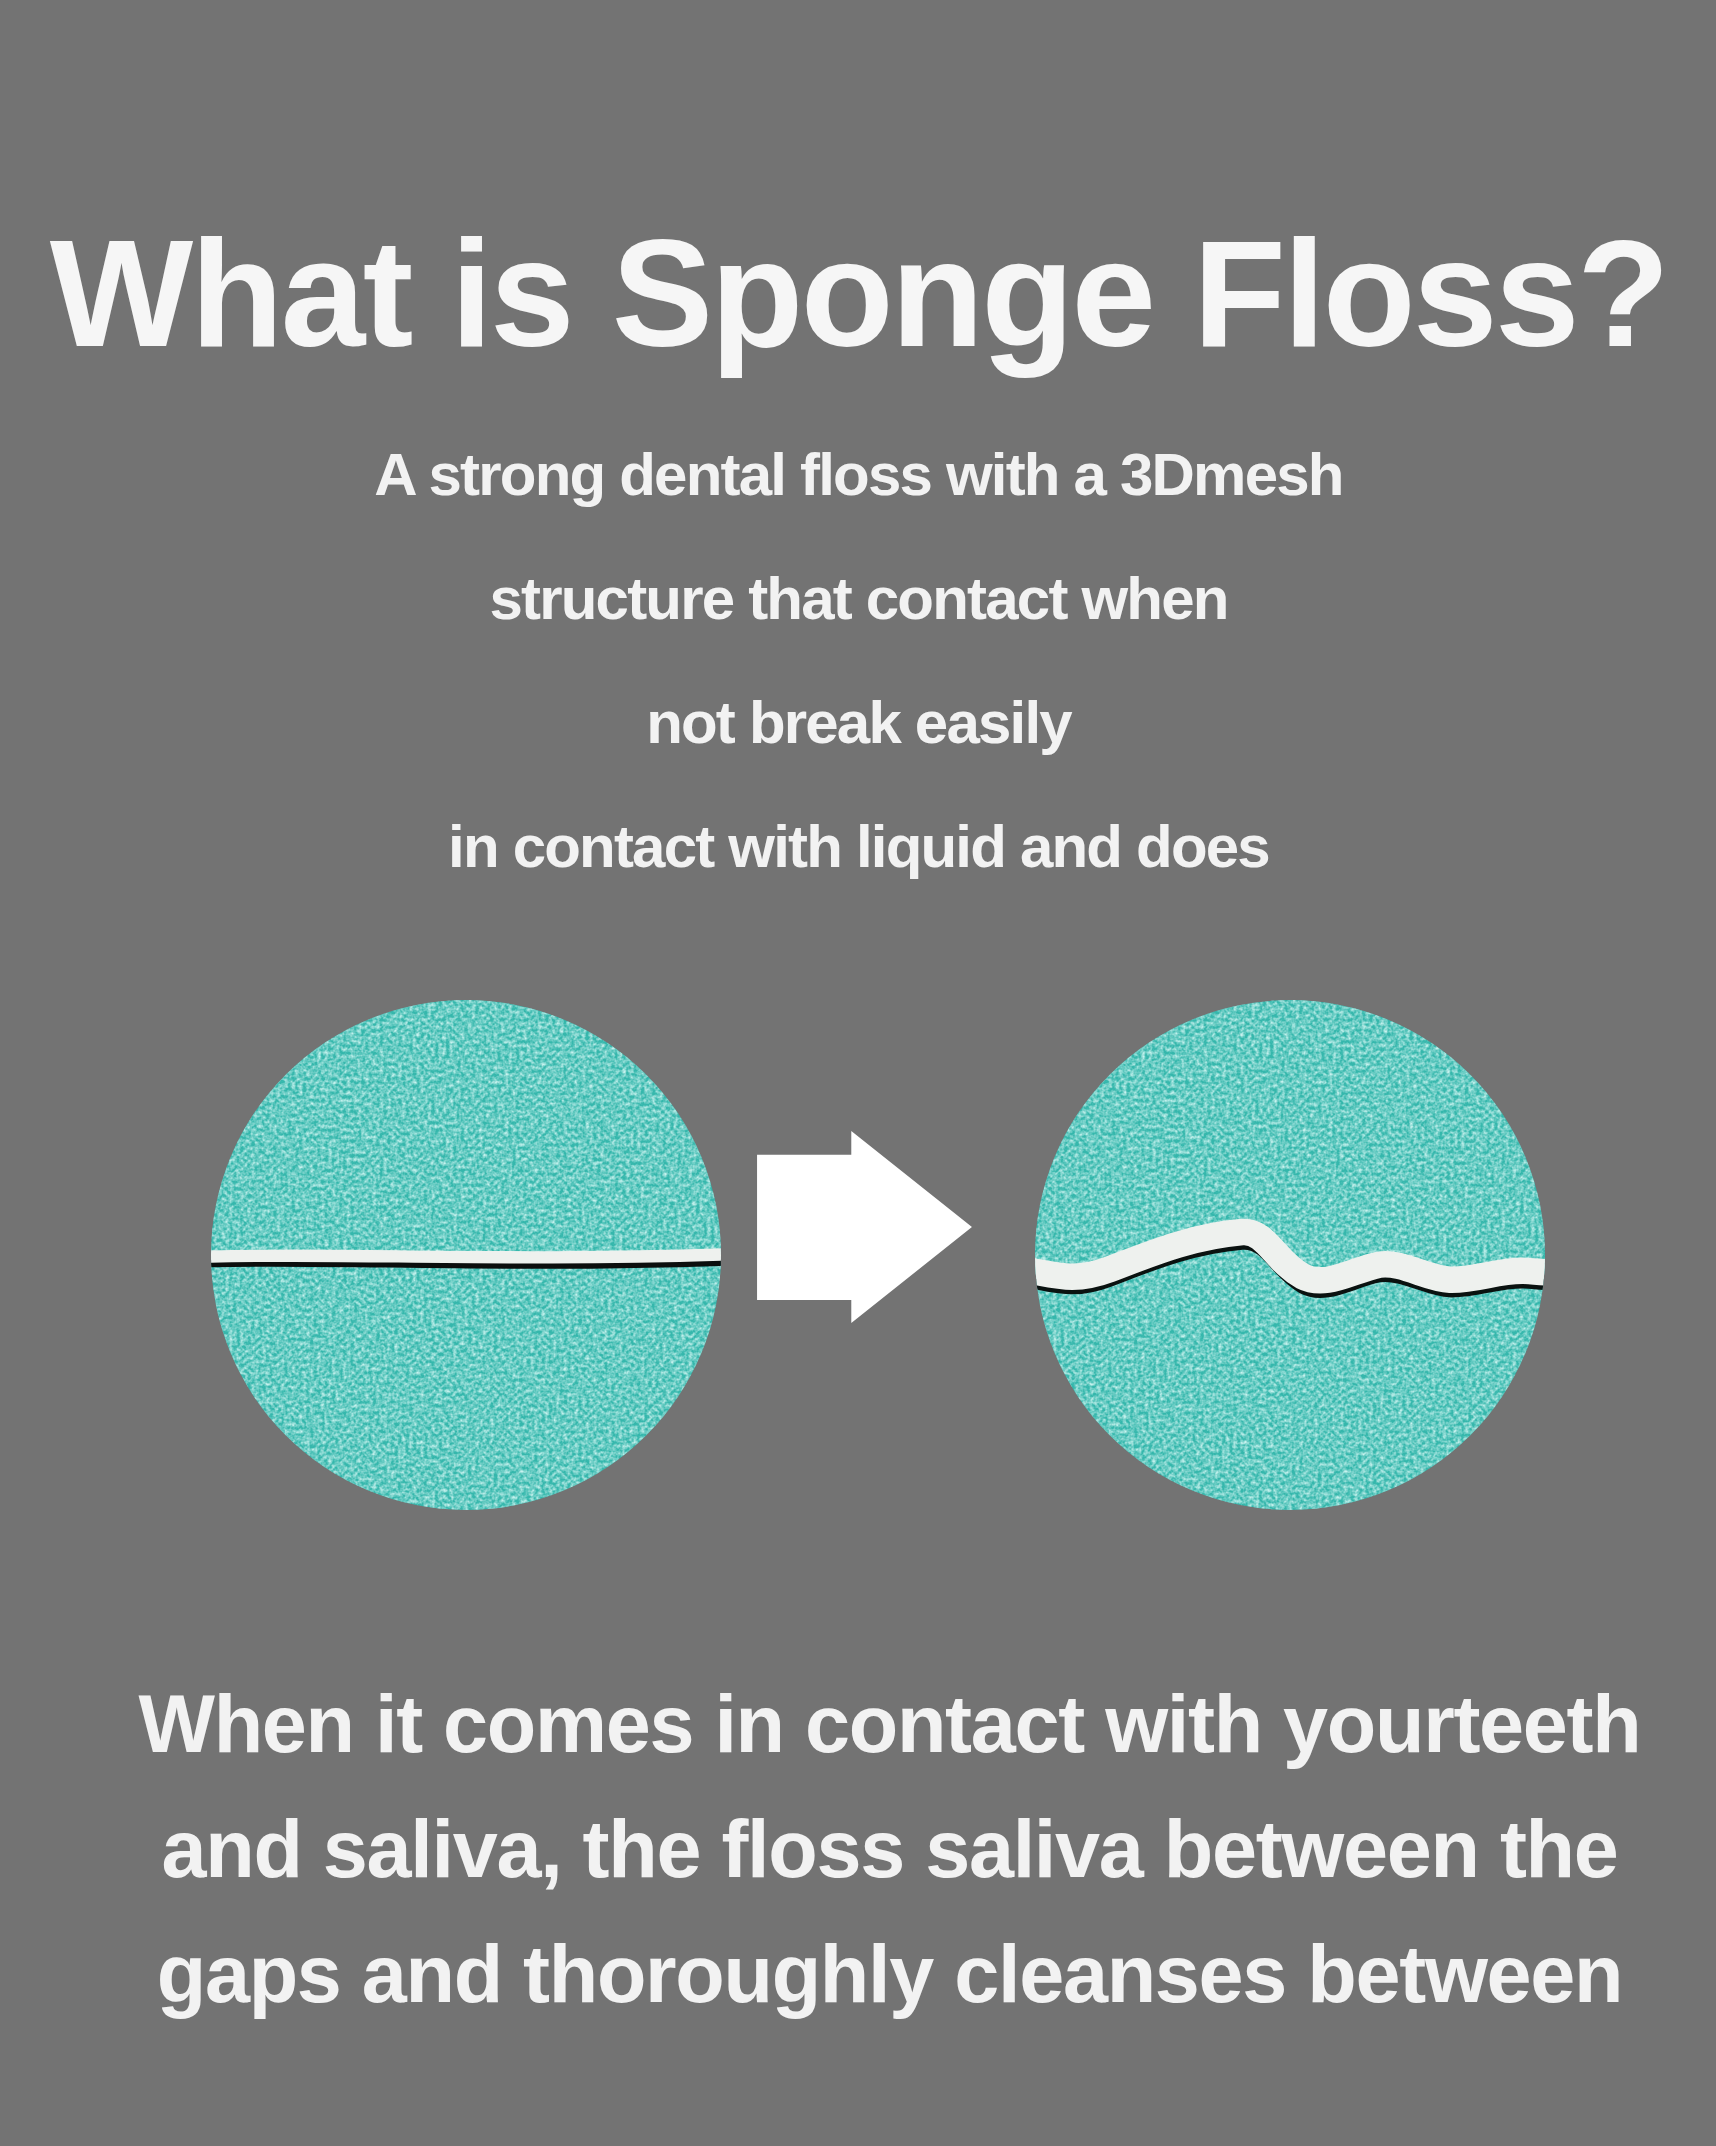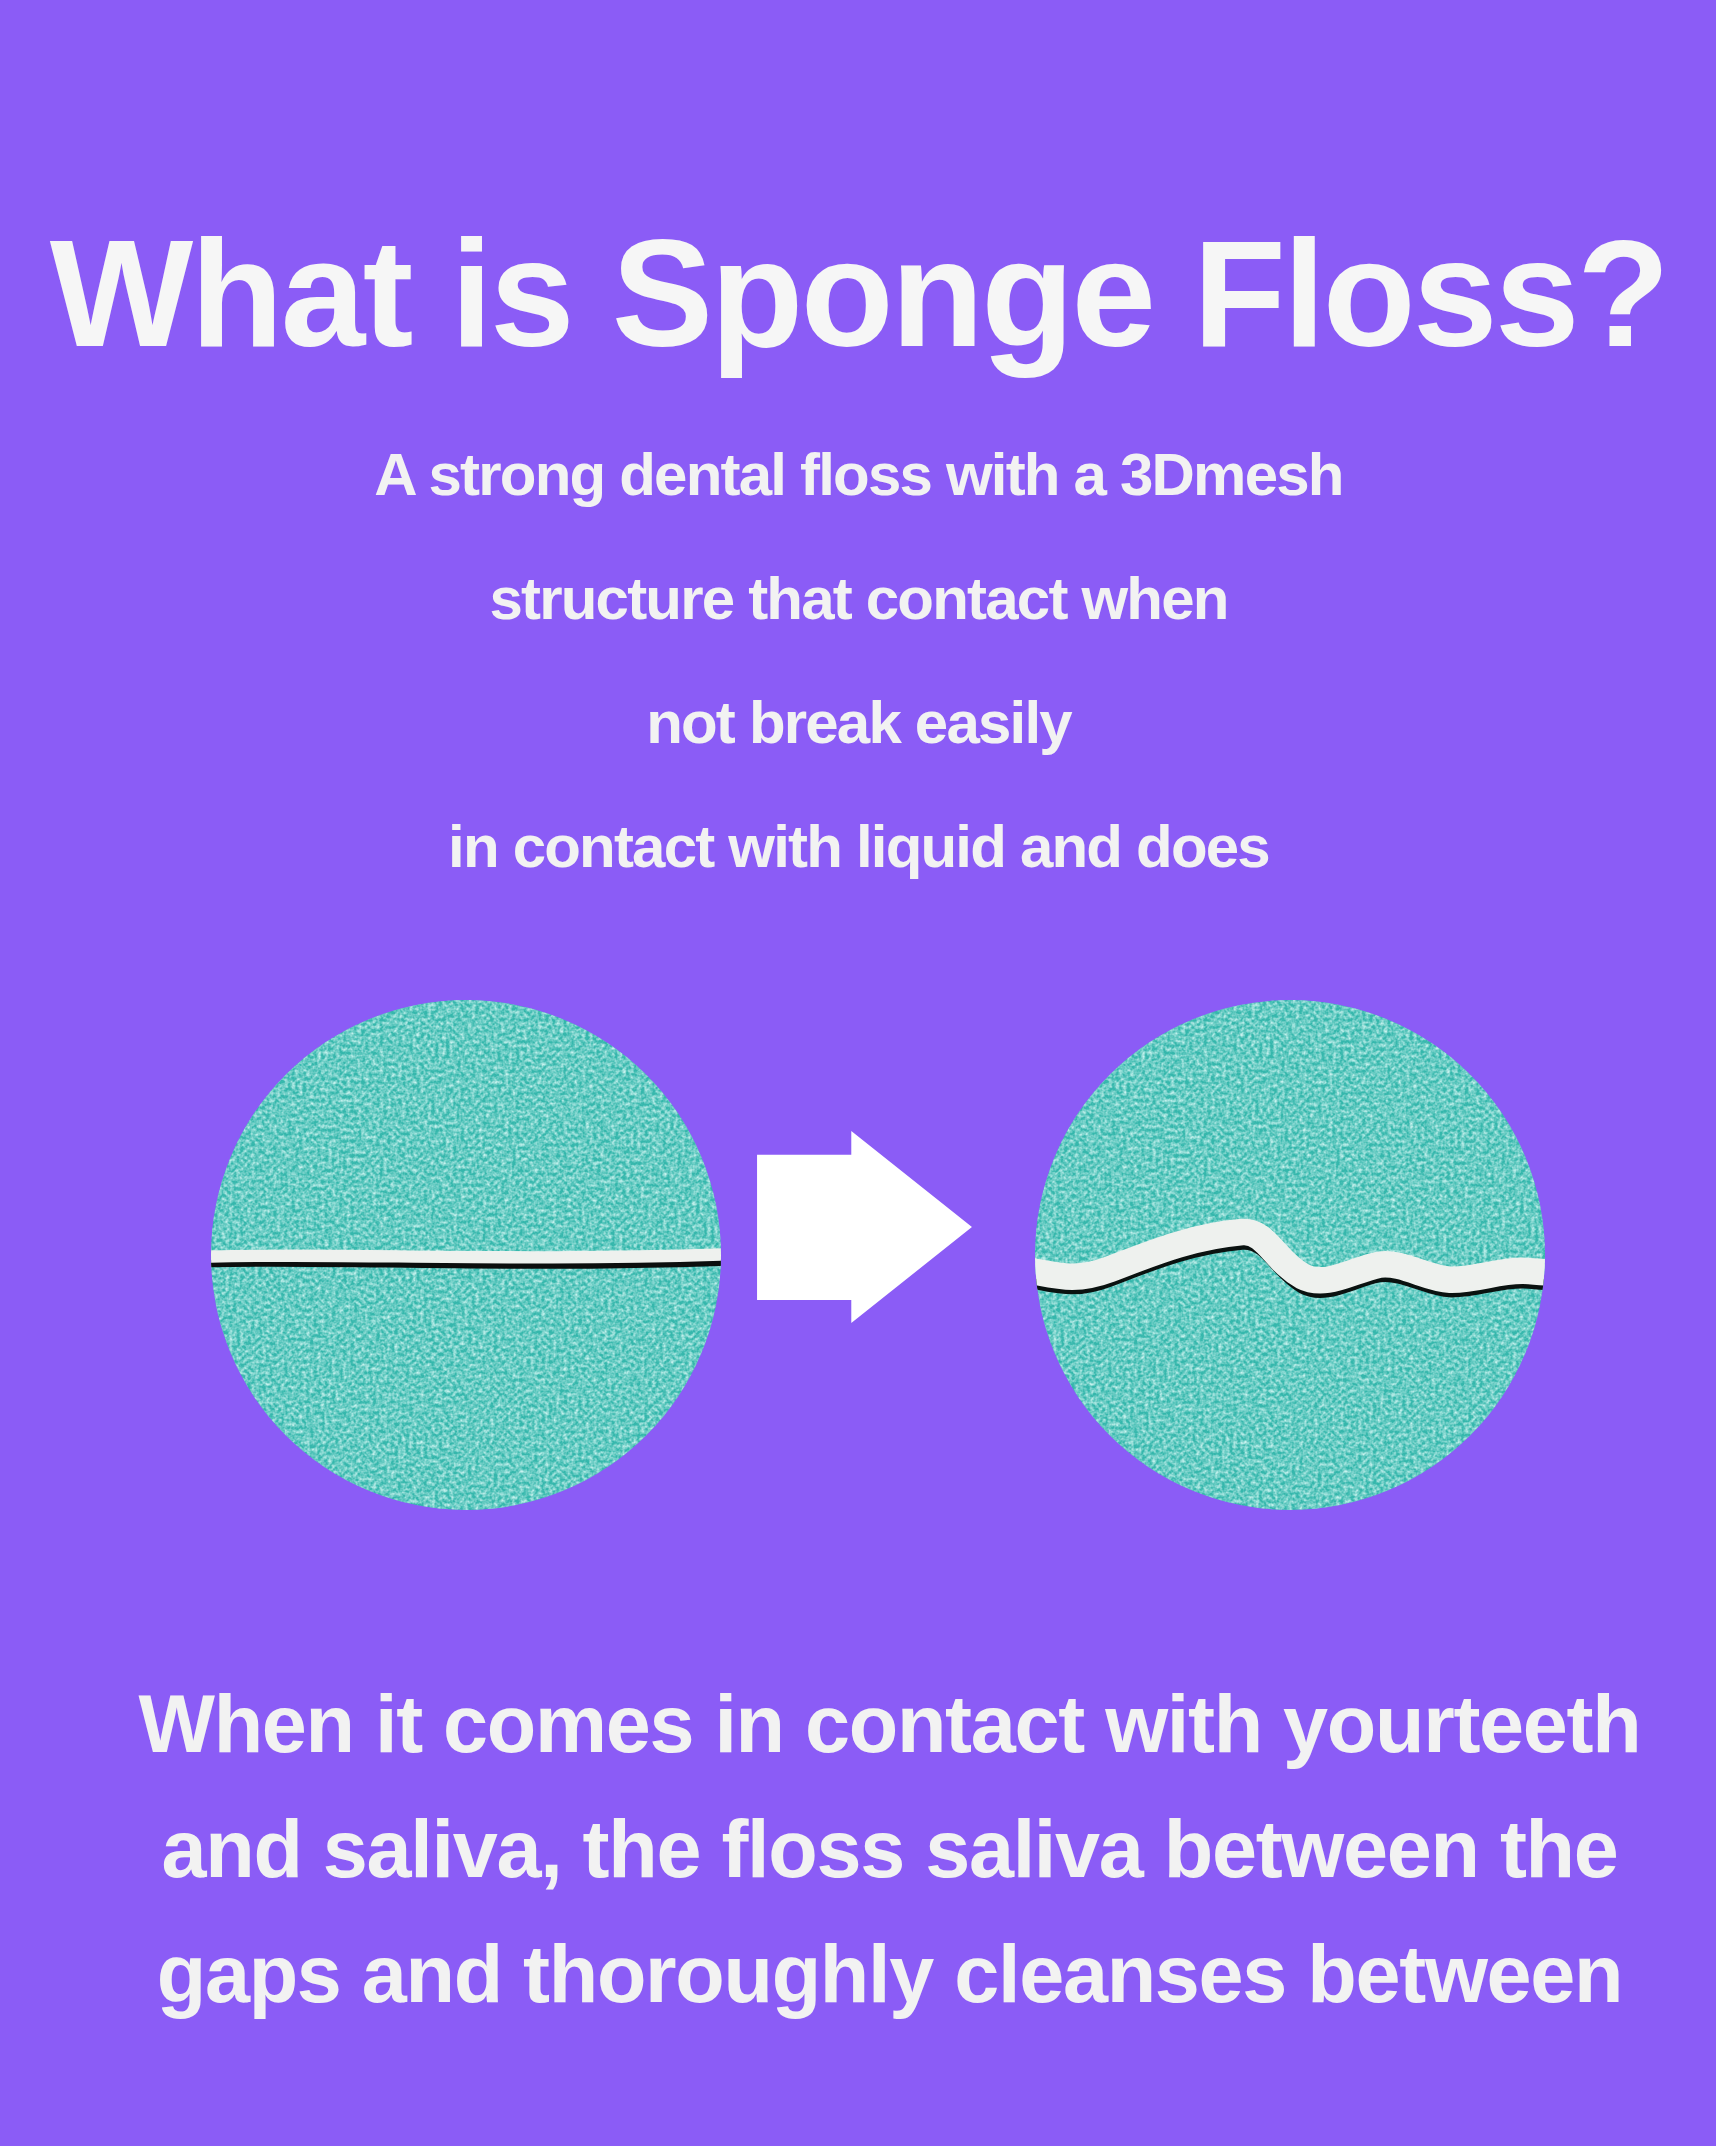--- a/index.html
+++ b/index.html
@@ -1,19 +1,19 @@
 <!DOCTYPE html>
 <html style="font-size:14px"><head>
 <meta charset="utf-8">
 <style>
   html,body{margin:0;padding:0;background:#000;}
   .canvas{
     position:relative;
     width:1717px;height:2146px;
-    background:#8b5cf6;
+    background:#737373;
     overflow:hidden;
     font-family:"Liberation Sans",sans-serif;
   }
   .title{
     position:absolute;top:201px;left:0;width:100%;
     margin:0;text-align:center;
     font-weight:800;font-size:152px;line-height:185px;
     letter-spacing:-2.6px;color:#f6f6f6;white-space:nowrap;
   }
   .subtitle{

